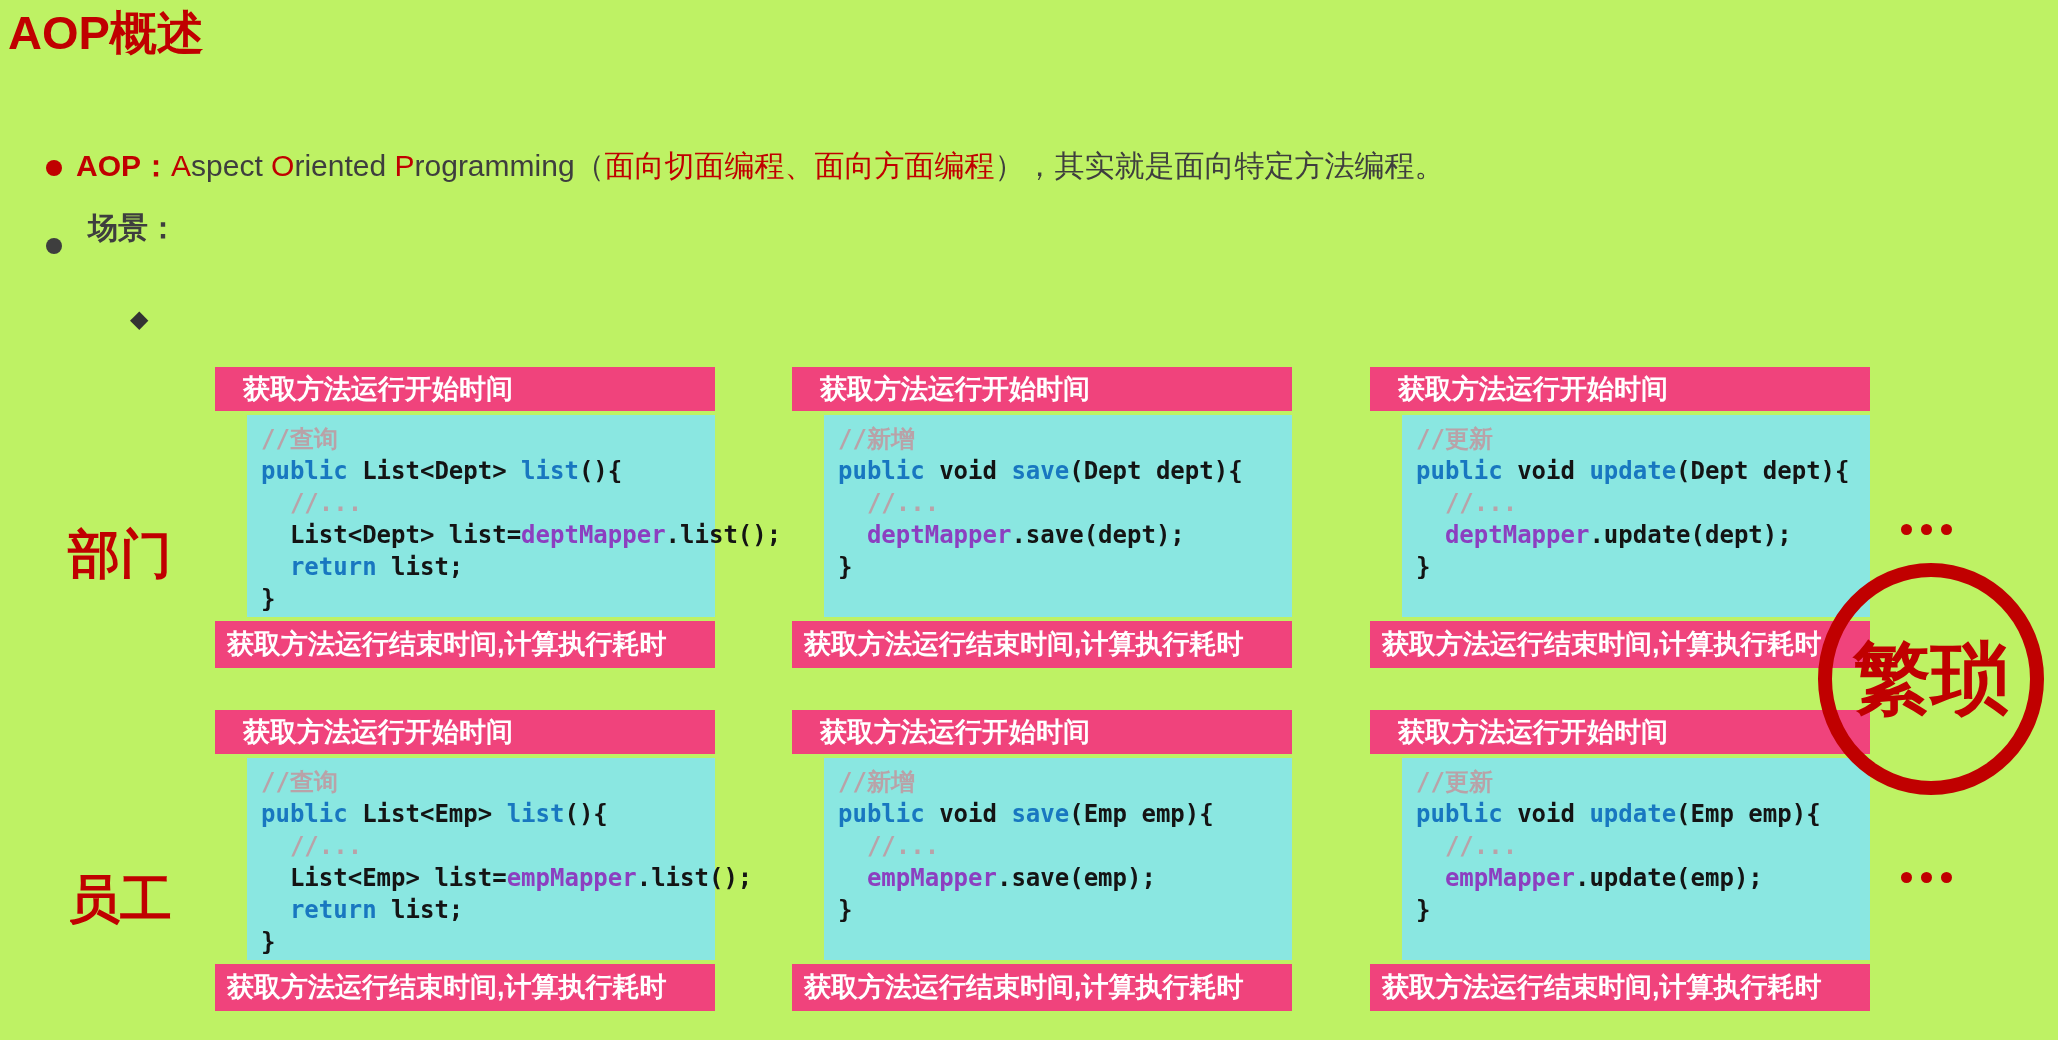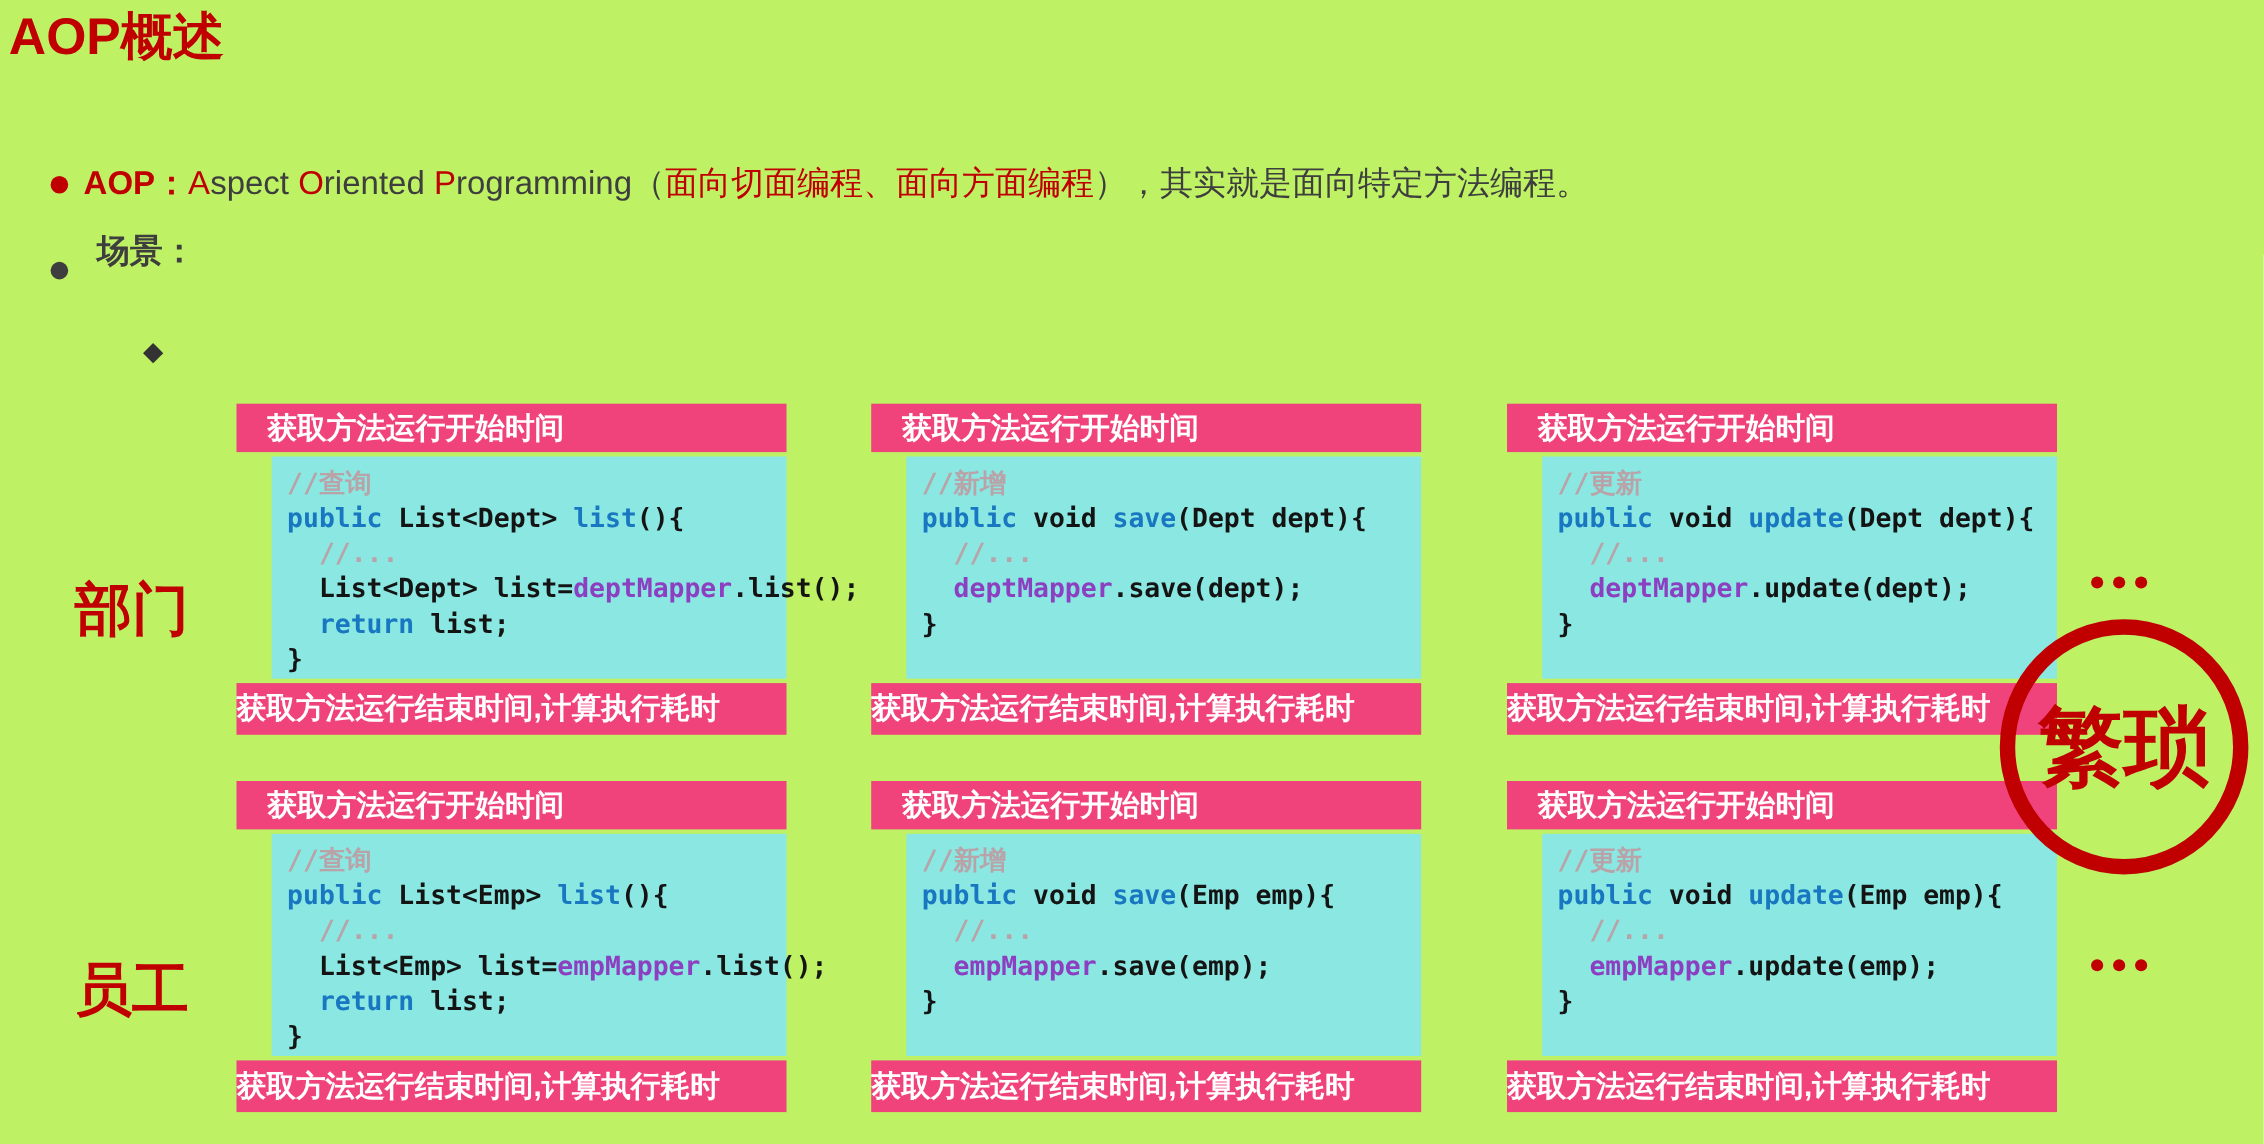--- a/index.html
+++ b/index.html
@@ -51,21 +51,21 @@
   .block-code {
     margin-top:4px; height:202px; background:#8AE7E1;
     padding:8px 0 0 14px; box-sizing:border-box;
     font-family:"DejaVu Sans Mono", monospace;
     font-size:24px; font-weight:700; line-height:32px;
     color:#141414; white-space:pre;margin-left:32px;
   }
   .block-footer {
     margin-top:4px; height:47px; line-height:47px; background:#F0437C;
     color:#ffffff; font-size:27px; font-weight:700;
-    box-sizing:border-box; white-space:nowrap;
+    padding-left:12px; box-sizing:border-box; white-space:nowrap;
   }
   .tok-kw { color:#1877C0; }
   .tok-fd { color:#8C3FC0; }
   .tok-cm { color:#B9A2A8; }
   .tok-pl { color:#141414; }
   
   .more-ellipsis { position:absolute; display:flex; gap:9px; }
   .more-ellipsis i {
     width:11px; height:11px; border-radius:50%; background:#C00000; display:block;
   }

